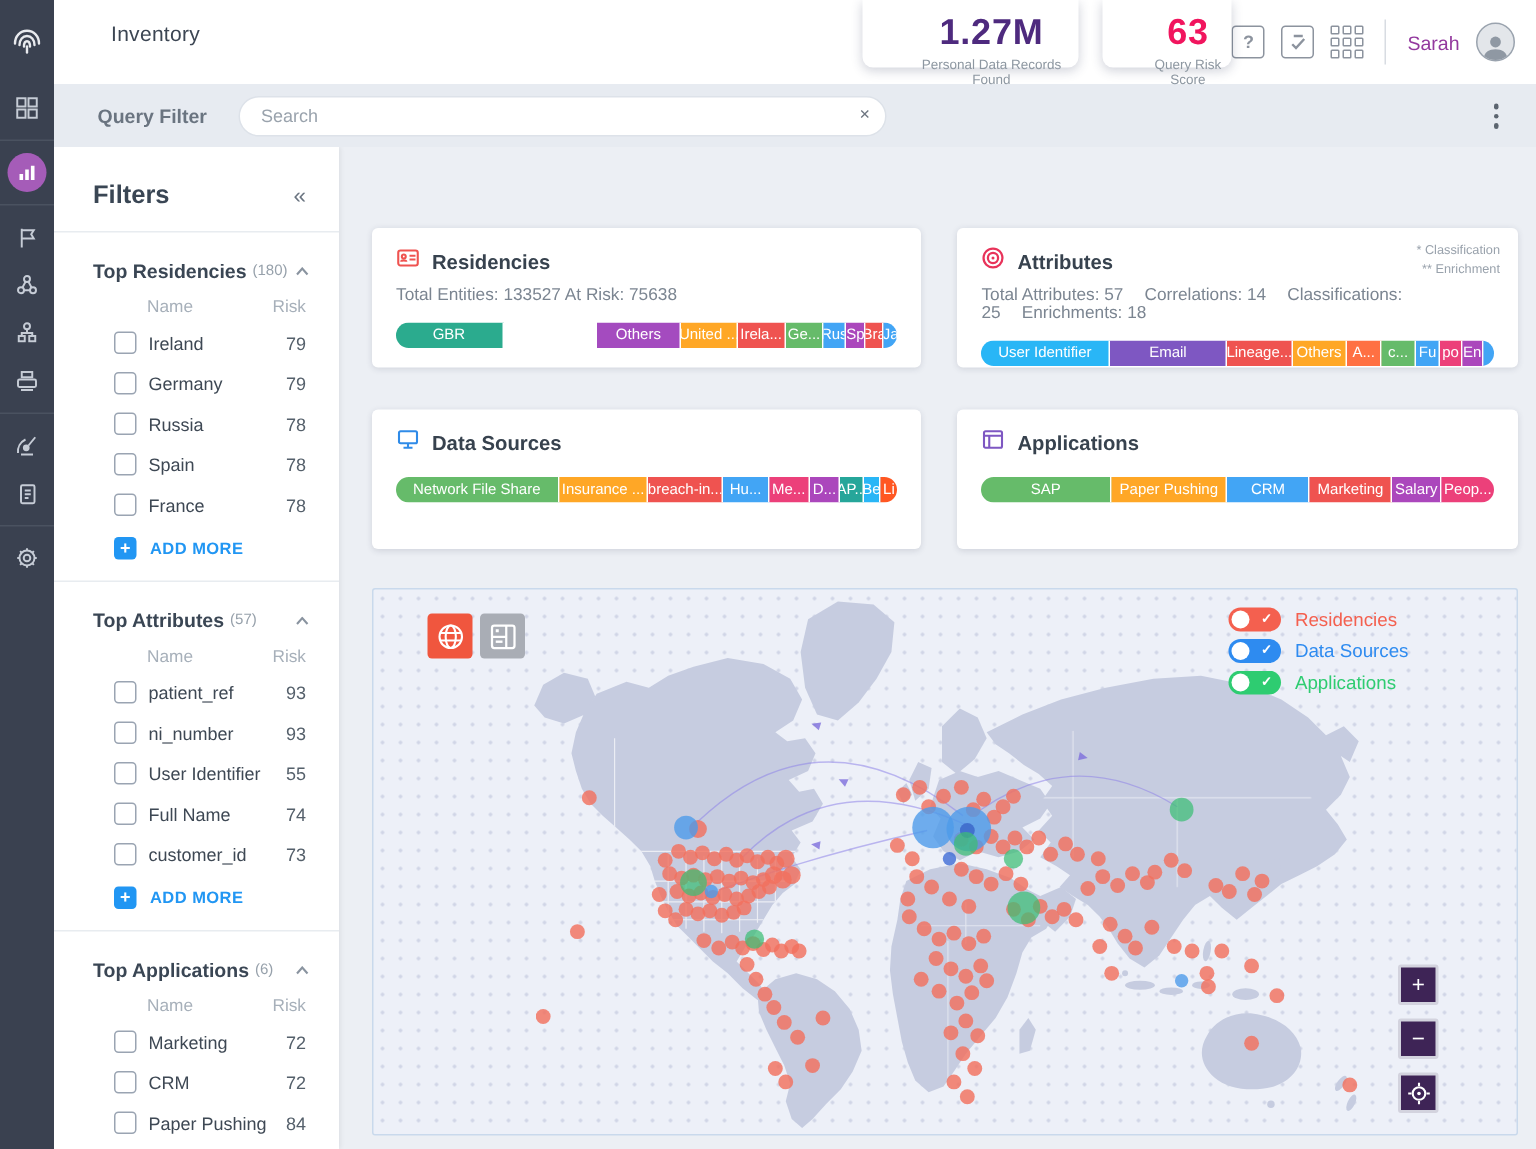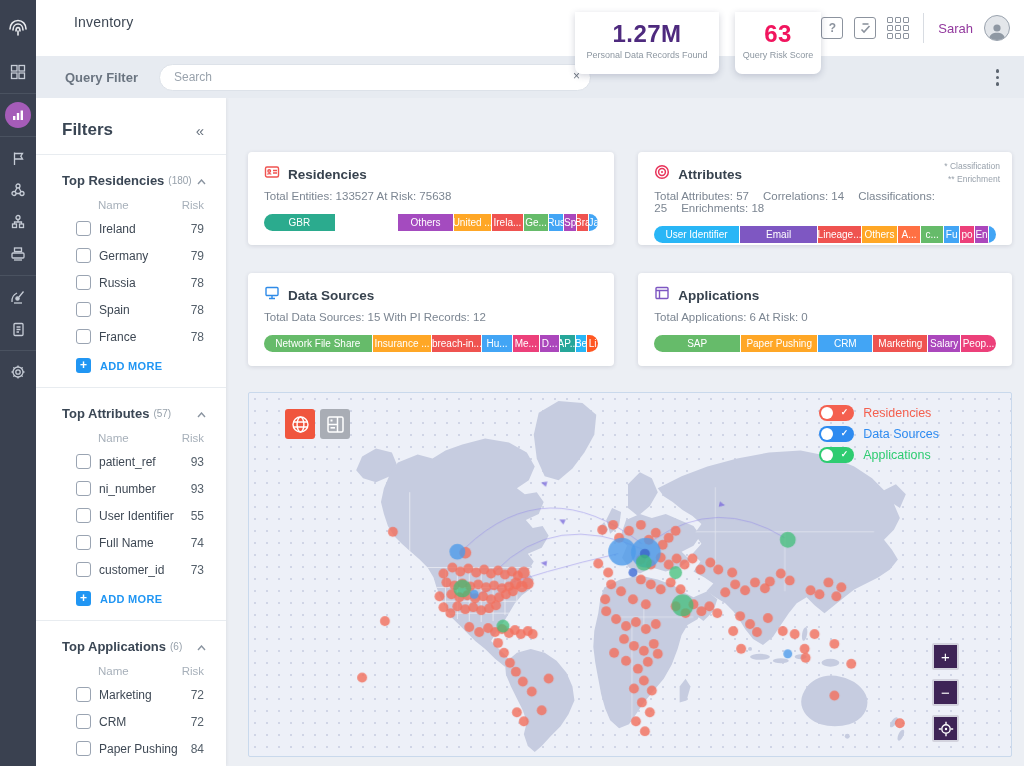--- a/index.html
+++ b/index.html
@@ -10,21 +10,21 @@
   .sidebar { position:absolute; left:0; top:0; width:36px; height:766px; background:#3A4150; z-index:30; }
   .logo-box { height:56px; display:flex; align-items:center; justify-content:center; cursor:pointer; }
   .nav { display:flex; flex-direction:column; align-items:center; }
   .nav-sep { width:36px; height:1px; background:#4A5260; margin:5px 0; }
   .nav-item { width:36px; height:28px; display:flex; align-items:center; justify-content:center; cursor:pointer; margin:2px 0; }
   .active-circle { width:26px; height:26px; border-radius:50%; background:#A55CB8; display:flex; align-items:center; justify-content:center; }
 
   
   .topbar { position:absolute; left:36px; top:0; width:988px; height:56px; background:#FFFFFF; z-index:20; }
   .page-title { position:absolute; left:38px; top:14px; font-size:14px; font-weight:400; color:#3C4653; letter-spacing:.2px;text-align:right; }
-  .stat-card { position:absolute; top:12px; height:62px; background:#fff; border-radius:0 0 7px 7px; box-shadow:0 2px 7px rgba(45,55,90,.22); text-align:center; padding-top:8px; z-index:25; }
+  .stat-card { position:absolute; top:0; height:45px; background:#fff; border-radius:0 0 7px 7px; box-shadow:0 2px 7px rgba(45,55,90,.22); text-align:center; padding-top:8px; z-index:25;padding-left:28px; }
   .stat-value { font-size:24px; font-weight:bold; letter-spacing:.5px; }
   .stat-label { font-size:9px; color:#8D97A1; margin-top:2px; }
   .topbar-right { position:absolute; right:14px; top:0; height:56px; display:flex; align-items:center; gap:11px; }
   .tb-icon { width:22px; height:22px; border:1.6px solid #8C939E; border-radius:3px; display:flex; align-items:center; justify-content:center; color:#8C939E; font-size:12px; font-weight:bold; cursor:pointer; }
   .apps-grid { display:grid; grid-template-columns:repeat(3,6px); grid-template-rows:repeat(3,6px); gap:2px; cursor:pointer; }
   .apps-grid span { border:1.5px solid #8C939E; border-radius:1px; }
   .tb-divider { width:1px; height:30px; background:#D8DCE2; margin:0 3px; }
   .user-name { font-size:13px; color:#93399E; cursor:pointer; }
   .avatar { width:26px; height:26px; border-radius:50%; border:1.5px solid #9AA3AE; background:#E3E6EA; overflow:hidden; display:flex; align-items:flex-end; justify-content:center; cursor:pointer; }
 
@@ -409,42 +409,40 @@
           </div>
         </div>
         <div class="card">
           <div class="card-head">
             <span class="card-icon"><svg width="16" height="16" viewBox="0 0 16 16" fill="none" stroke="#2F8BE8" stroke-width="1.4">
                 <rect x="2" y="2.5" width="12" height="8" rx="1"></rect>
                 <path d="M5 13.5 H11 M8 10.5 V13.5"></path>
               </svg></span>
             <span class="card-title">Data Sources</span>
           </div>
-          <div class="card-sub"><span>Total Data Sources: 15 With PI Records: 12</span></div>
           <div class="bar">
             <span class="seg" style="background: rgb(102, 187, 106); flex-grow: 33; flex-basis: 0px;">Network File Share</span>
             <span class="seg" style="background: rgb(255, 167, 38); flex-grow: 18; flex-basis: 0px;">Insurance ...</span>
             <span class="seg" style="background: rgb(239, 83, 80); flex-grow: 15; flex-basis: 0px;">breach-in...</span>
             <span class="seg" style="background: rgb(66, 165, 245); flex-grow: 9; flex-basis: 0px;">Hu...</span>
             <span class="seg" style="background: rgb(236, 64, 122); flex-grow: 8; flex-basis: 0px;">Me...</span>
             <span class="seg" style="background: rgb(171, 71, 188); flex-grow: 6; flex-basis: 0px;">D...</span>
             <span class="seg" style="background: rgb(38, 166, 154); flex-grow: 4.5; flex-basis: 0px;">AP...</span>
             <span class="seg" style="background: rgb(41, 182, 246); flex-grow: 3; flex-basis: 0px;">Be</span>
             <span class="seg" style="background: rgb(255, 87, 34); flex-grow: 3.5; flex-basis: 0px;">Li</span>
           </div>
         </div>
         <div class="card">
           <div class="card-head">
             <span class="card-icon"><svg width="16" height="16" viewBox="0 0 16 16" fill="none" stroke="#7E57C2" stroke-width="1.4">
                 <rect x="2" y="2.5" width="12" height="11" rx="1"></rect>
                 <path d="M2 5.5 H14 M5.5 5.5 V13.5"></path>
               </svg></span>
             <span class="card-title">Applications</span>
           </div>
-          <div class="card-sub"><span>Total Applications: 6 At Risk: 0</span></div>
           <div class="bar">
             <span class="seg" style="background: rgb(102, 187, 106); flex-grow: 27; flex-basis: 0px;">SAP</span>
             <span class="seg" style="background: rgb(255, 167, 38); flex-grow: 24; flex-basis: 0px;">Paper Pushing</span>
             <span class="seg" style="background: rgb(66, 165, 245); flex-grow: 17; flex-basis: 0px;">CRM</span>
             <span class="seg" style="background: rgb(239, 83, 80); flex-grow: 17; flex-basis: 0px;">Marketing</span>
             <span class="seg" style="background: rgb(171, 71, 188); flex-grow: 10; flex-basis: 0px;">Salary</span>
             <span class="seg" style="background: rgb(236, 64, 122); flex-grow: 11; flex-basis: 0px;">Peop...</span>
           </div>
         </div>
       </div>

